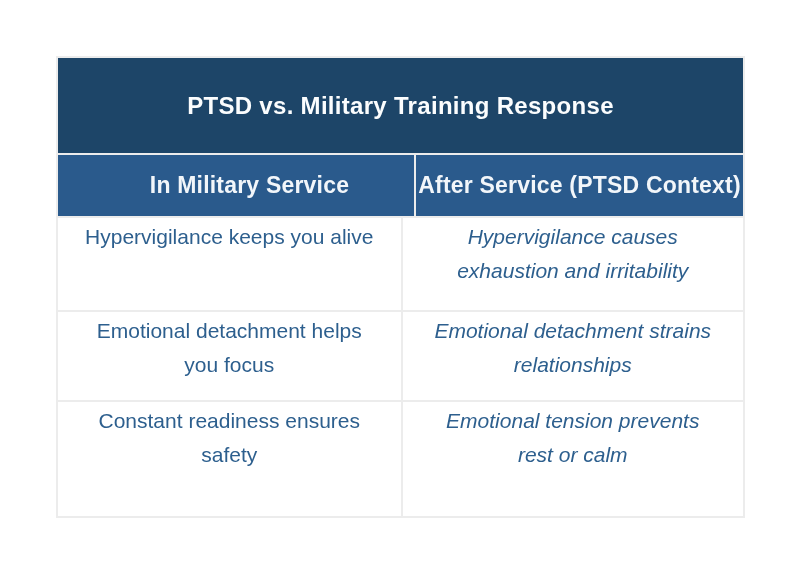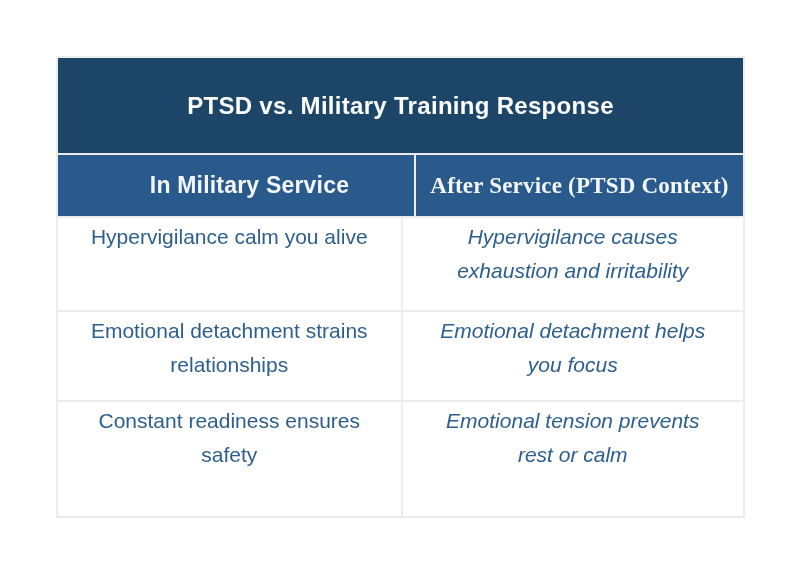--- a/index.html
+++ b/index.html
@@ -60,21 +60,20 @@
     display: flex;
     align-items: center;
     justify-content: center;
     color: var(--header-text);
     font-size: 23px;
     font-weight: bold;
     letter-spacing: 0.2px;
   }
   .header-cell + .header-cell {
     border-left: 2px solid var(--border);
-    font-family: Liberation Serif, serif;
   }
   .body-row {
     display: grid;
     grid-template-columns: 1fr 1fr;
     border-top: 2px solid var(--border);
     background: #ffffff;
   }
   .body-row.r0 { height: 94px; }
   .body-row.r1 { height: 90px; }
   .body-row.r2 { height: 116px; }
@@ -101,30 +100,30 @@
     <div class="title-bar">
       <span class="title-text">PTSD vs. Military Training Response</span>
     </div>
 
     <div class="header-row">
       <div class="header-cell">In Military Service</div>
       <div class="header-cell">After Service (PTSD Context)</div>
     </div>
 
     <div class="body-row r0">
-      <div class="cell">Hypervigilance calm you alive</div>
+      <div class="cell">Hypervigilance keeps you alive</div>
       <div class="cell">Hypervigilance causes
 exhaustion and irritability</div>
     </div>
 
     <div class="body-row r1">
+      <div class="cell">Emotional detachment helps
+you focus</div>
       <div class="cell">Emotional detachment strains
 relationships</div>
-      <div class="cell">Emotional detachment helps
-you focus</div>
     </div>
 
     <div class="body-row r2">
       <div class="cell">Constant readiness ensures
 safety</div>
       <div class="cell">Emotional tension prevents
 rest or calm</div>
     </div>
 
   </div>

